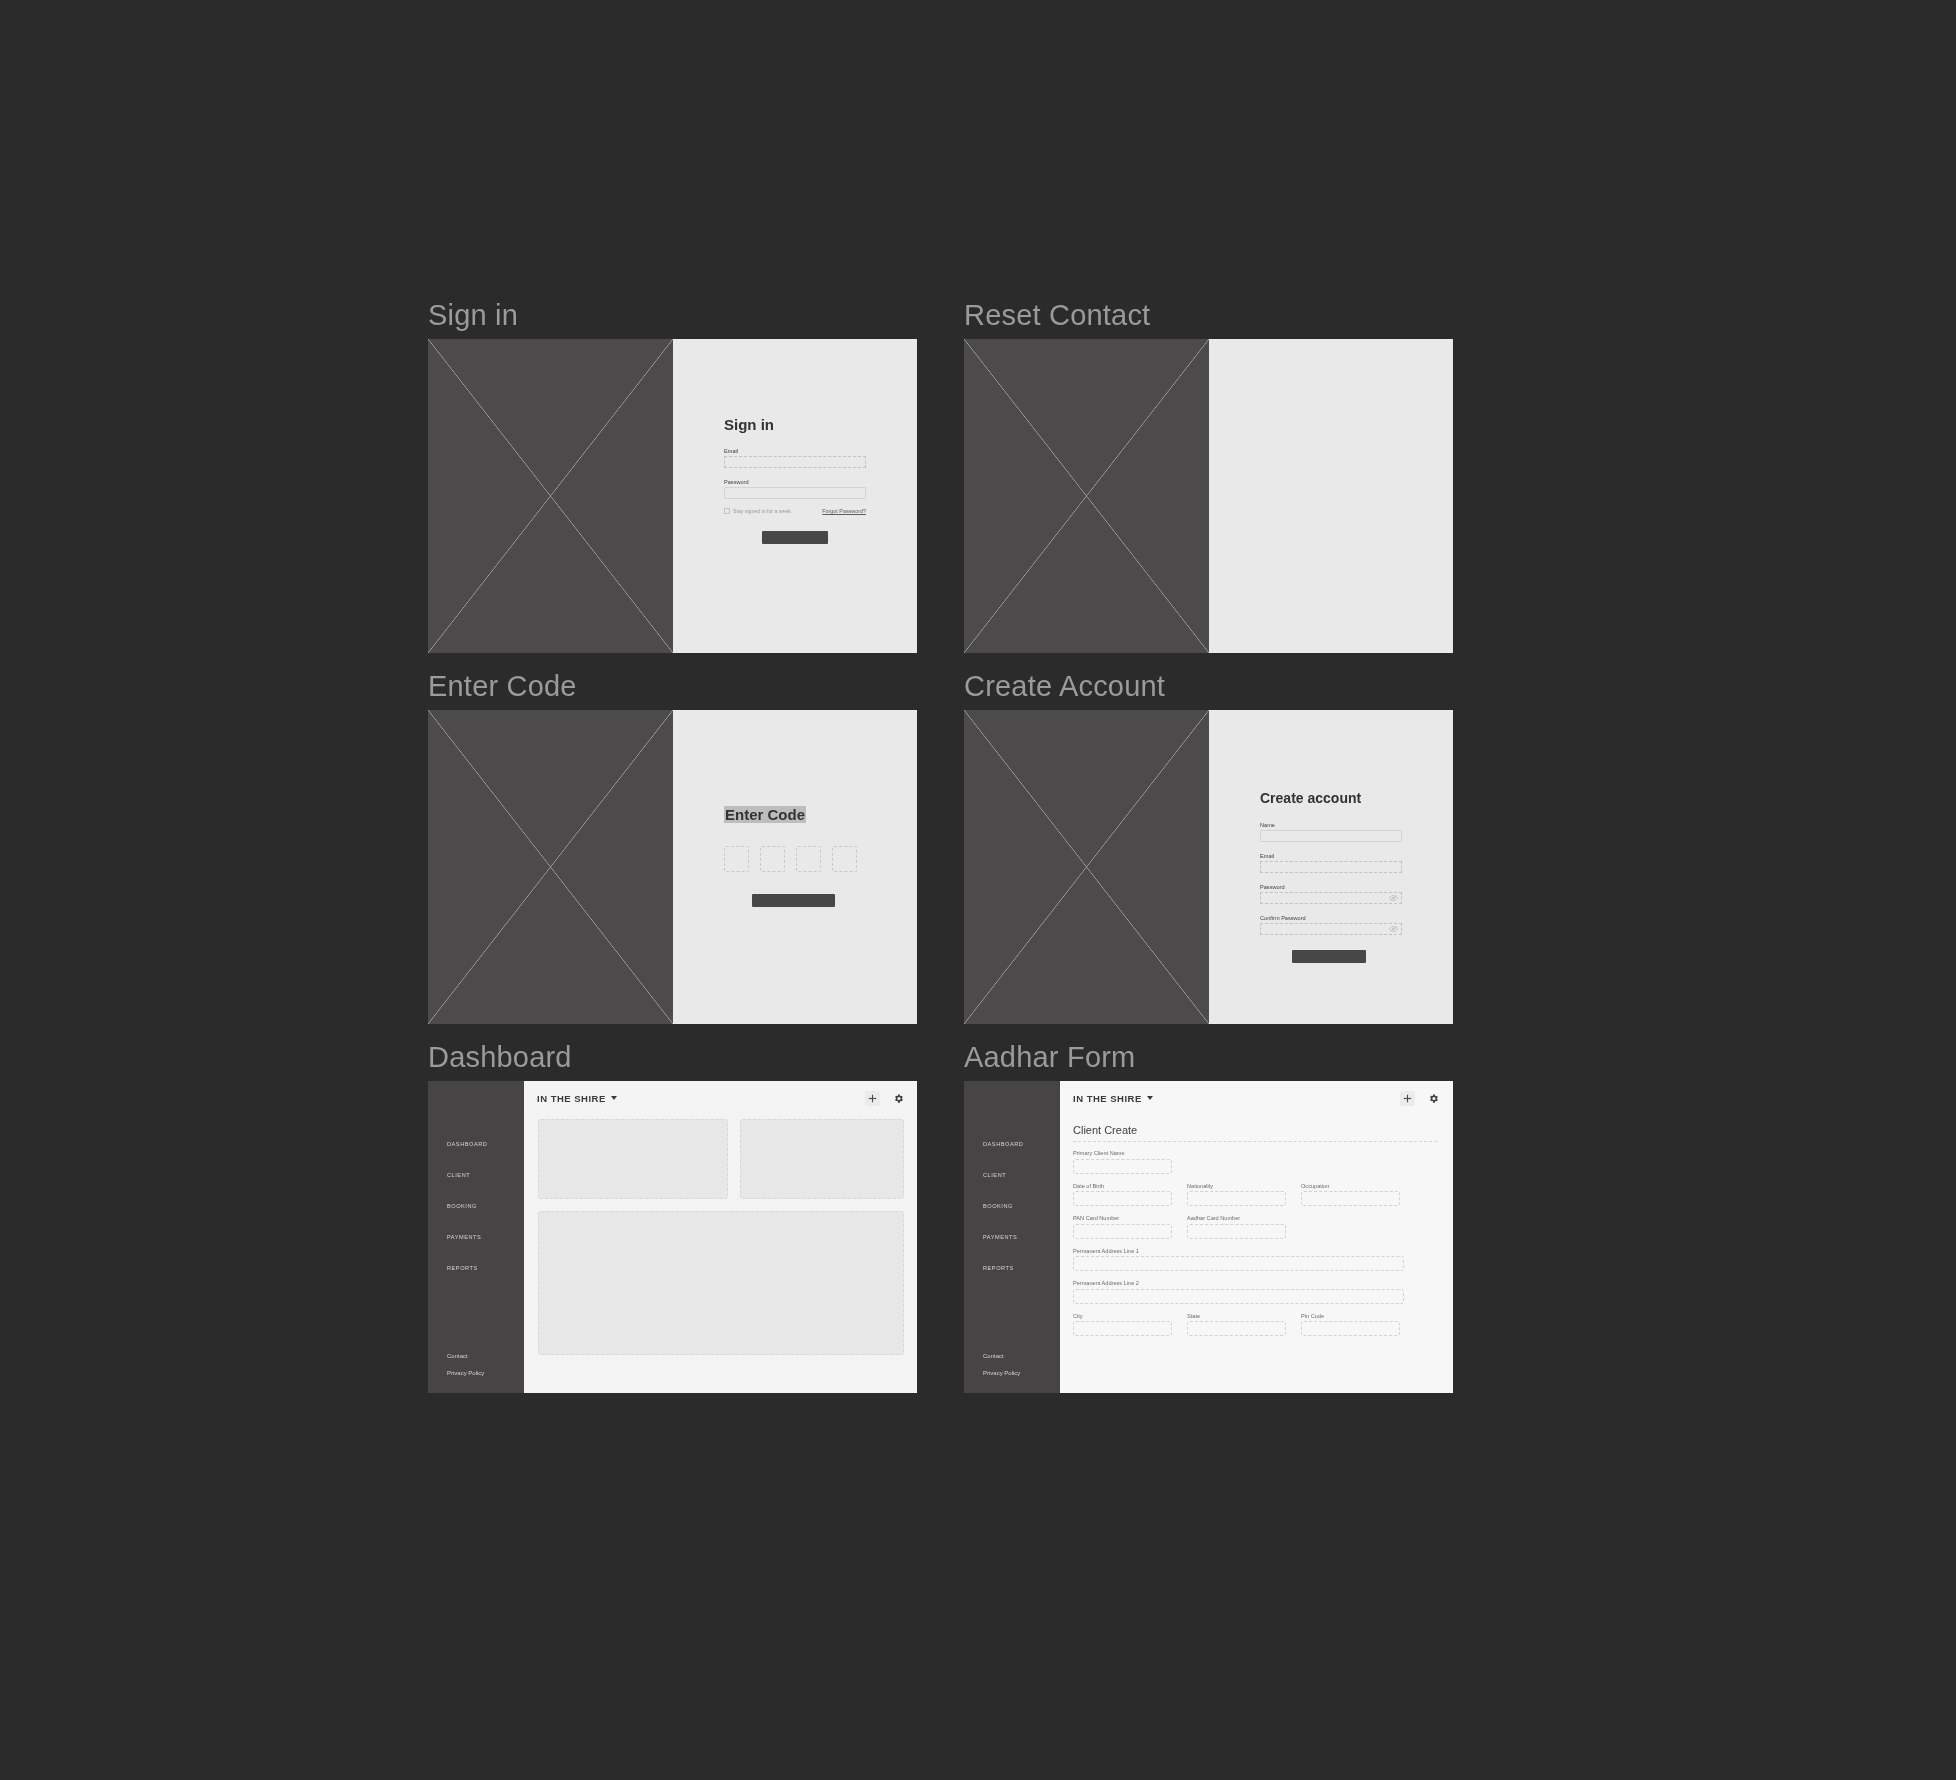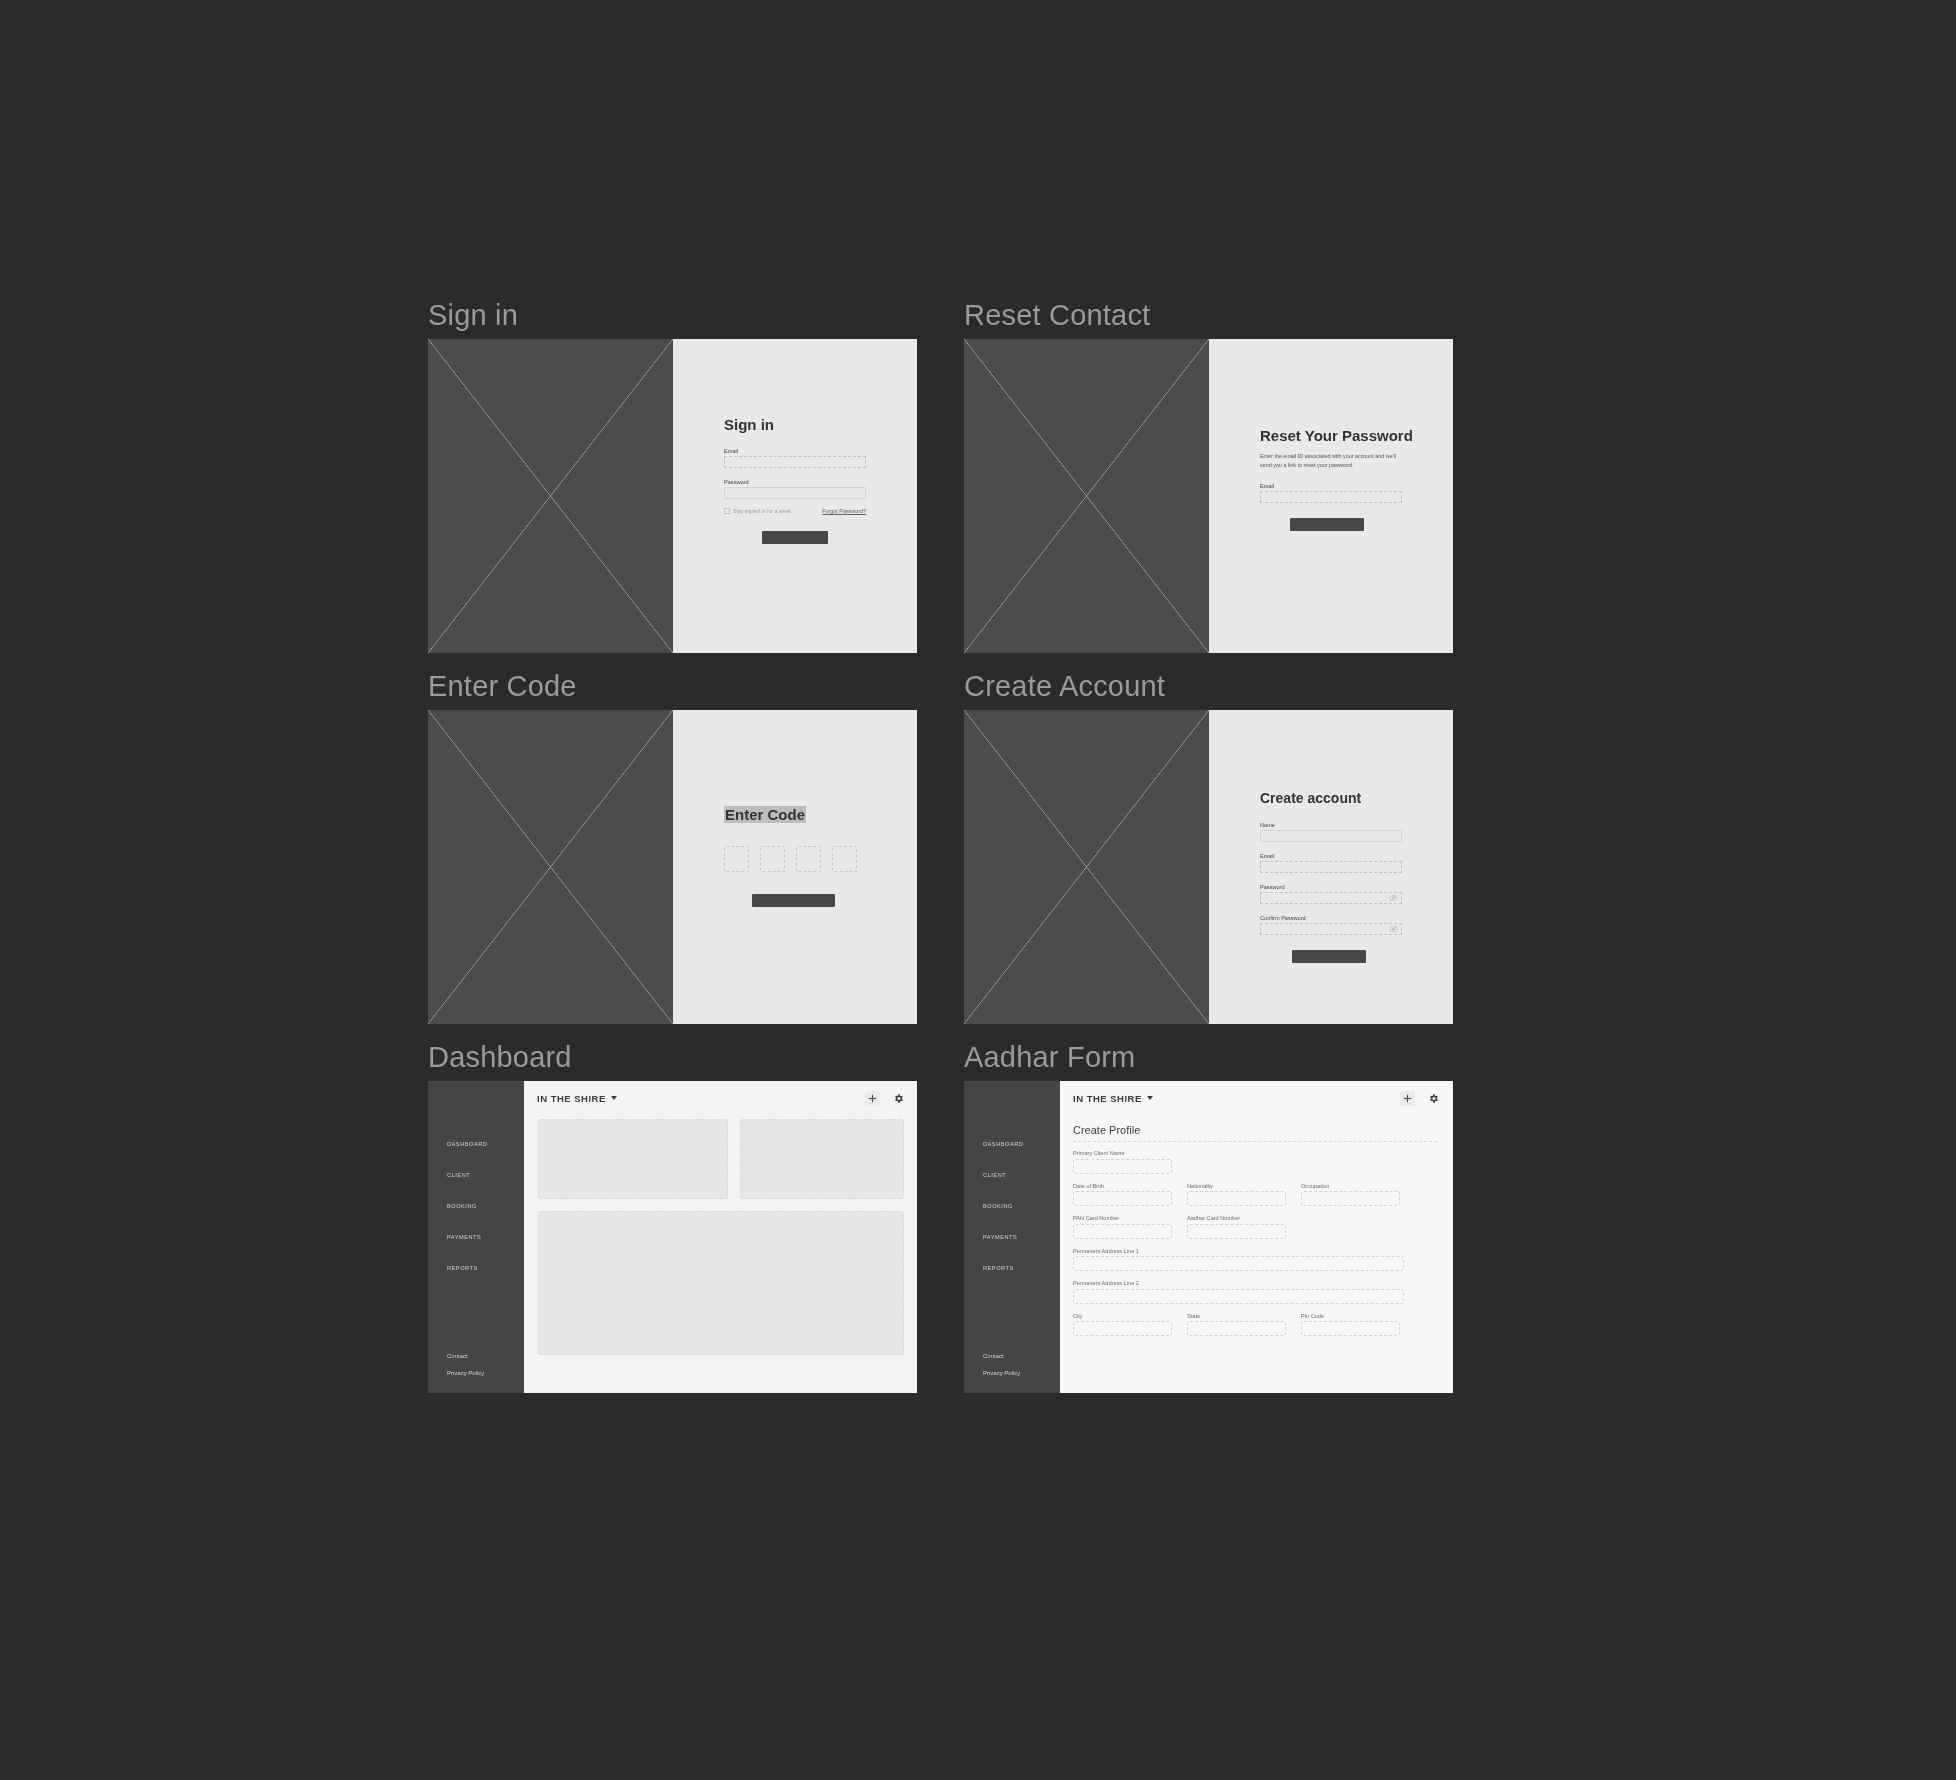--- a/index.html
+++ b/index.html
@@ -303,34 +303,20 @@
         <span class="link-forgot">Forgot Password?</span>
       </div>
 
       <div class="btn-primary" style="width:66px; margin-left:38px;"></div>
     </div>
   </div>
 </div>
 
 <div class="frame" style="left:964px; top:339px; width:489px; height:314px;">
   <div class="img-ph" style="width:245px;"></div>
-  <div class="form-pane">
-    <div class="form-inner" style="left:51px; top:88px; width:142px;">
-      <div class="h-title h-reset" style="margin-bottom:8px;">Reset Your Password</div>
-
-      <div class="sub-text" style="margin-bottom:13px;">Enter the email ID associated with your account and we'll send you a link to reset your password.</div>
-
-      <div style="margin-bottom:15px;">
-        <div class="fld-label">Email</div>
-        <div class="fld-box"></div>
-      </div>
-
-      <div class="btn-primary" style="width:74px; margin-left:30px;"></div>
-    </div>
-  </div>
 </div>
 
 <div class="frame" style="left:428px; top:710px; width:489px; height:314px;">
   <div class="img-ph" style="width:245px;"></div>
   <div class="form-pane">
     <div class="form-inner" style="left:51px; top:96px; width:142px;">
       <div class="h-title h-sign" style="margin-bottom:23px;">
         <span class="selected-text">Enter Code</span>
       </div>
 
@@ -465,21 +451,21 @@
         </div>
         <div class="icon-btn">
           <svg width="11" height="11" viewBox="0 0 24 24" fill="#3f3f3f">
             <path d="M19.4 13a7.8 7.8 0 0 0 0-2l2.1-1.6-2-3.5-2.5 1a7.6 7.6 0 0 0-1.7-1L15 3h-4l-.3 2.8a7.6 7.6 0 0 0-1.7 1l-2.5-1-2 3.5L6.6 11a7.8 7.8 0 0 0 0 2l-2.1 1.6 2 3.5 2.5-1a7.6 7.6 0 0 0 1.7 1L11 21h4l.3-2.8a7.6 7.6 0 0 0 1.7-1l2.5 1 2-3.5L19.4 13zM13 15.5A3.5 3.5 0 1 1 16.5 12 3.5 3.5 0 0 1 13 15.5z"></path>
           </svg>
         </div>
       </div>
     </div>
 
     <div class="cf-body">
-      <div class="cf-title">Create Profile</div>
+      <div class="cf-title">Client Create</div>
       <div class="cf-rule"></div>
 
       <div class="cf-field">
         <div class="cf-label">Primary Client Name</div>
         <div class="cf-input w-short"></div>
       </div>
 
       <div class="cf-grid-3 cf-field">
         <div>
           <div class="cf-label">Date of Birth</div>

